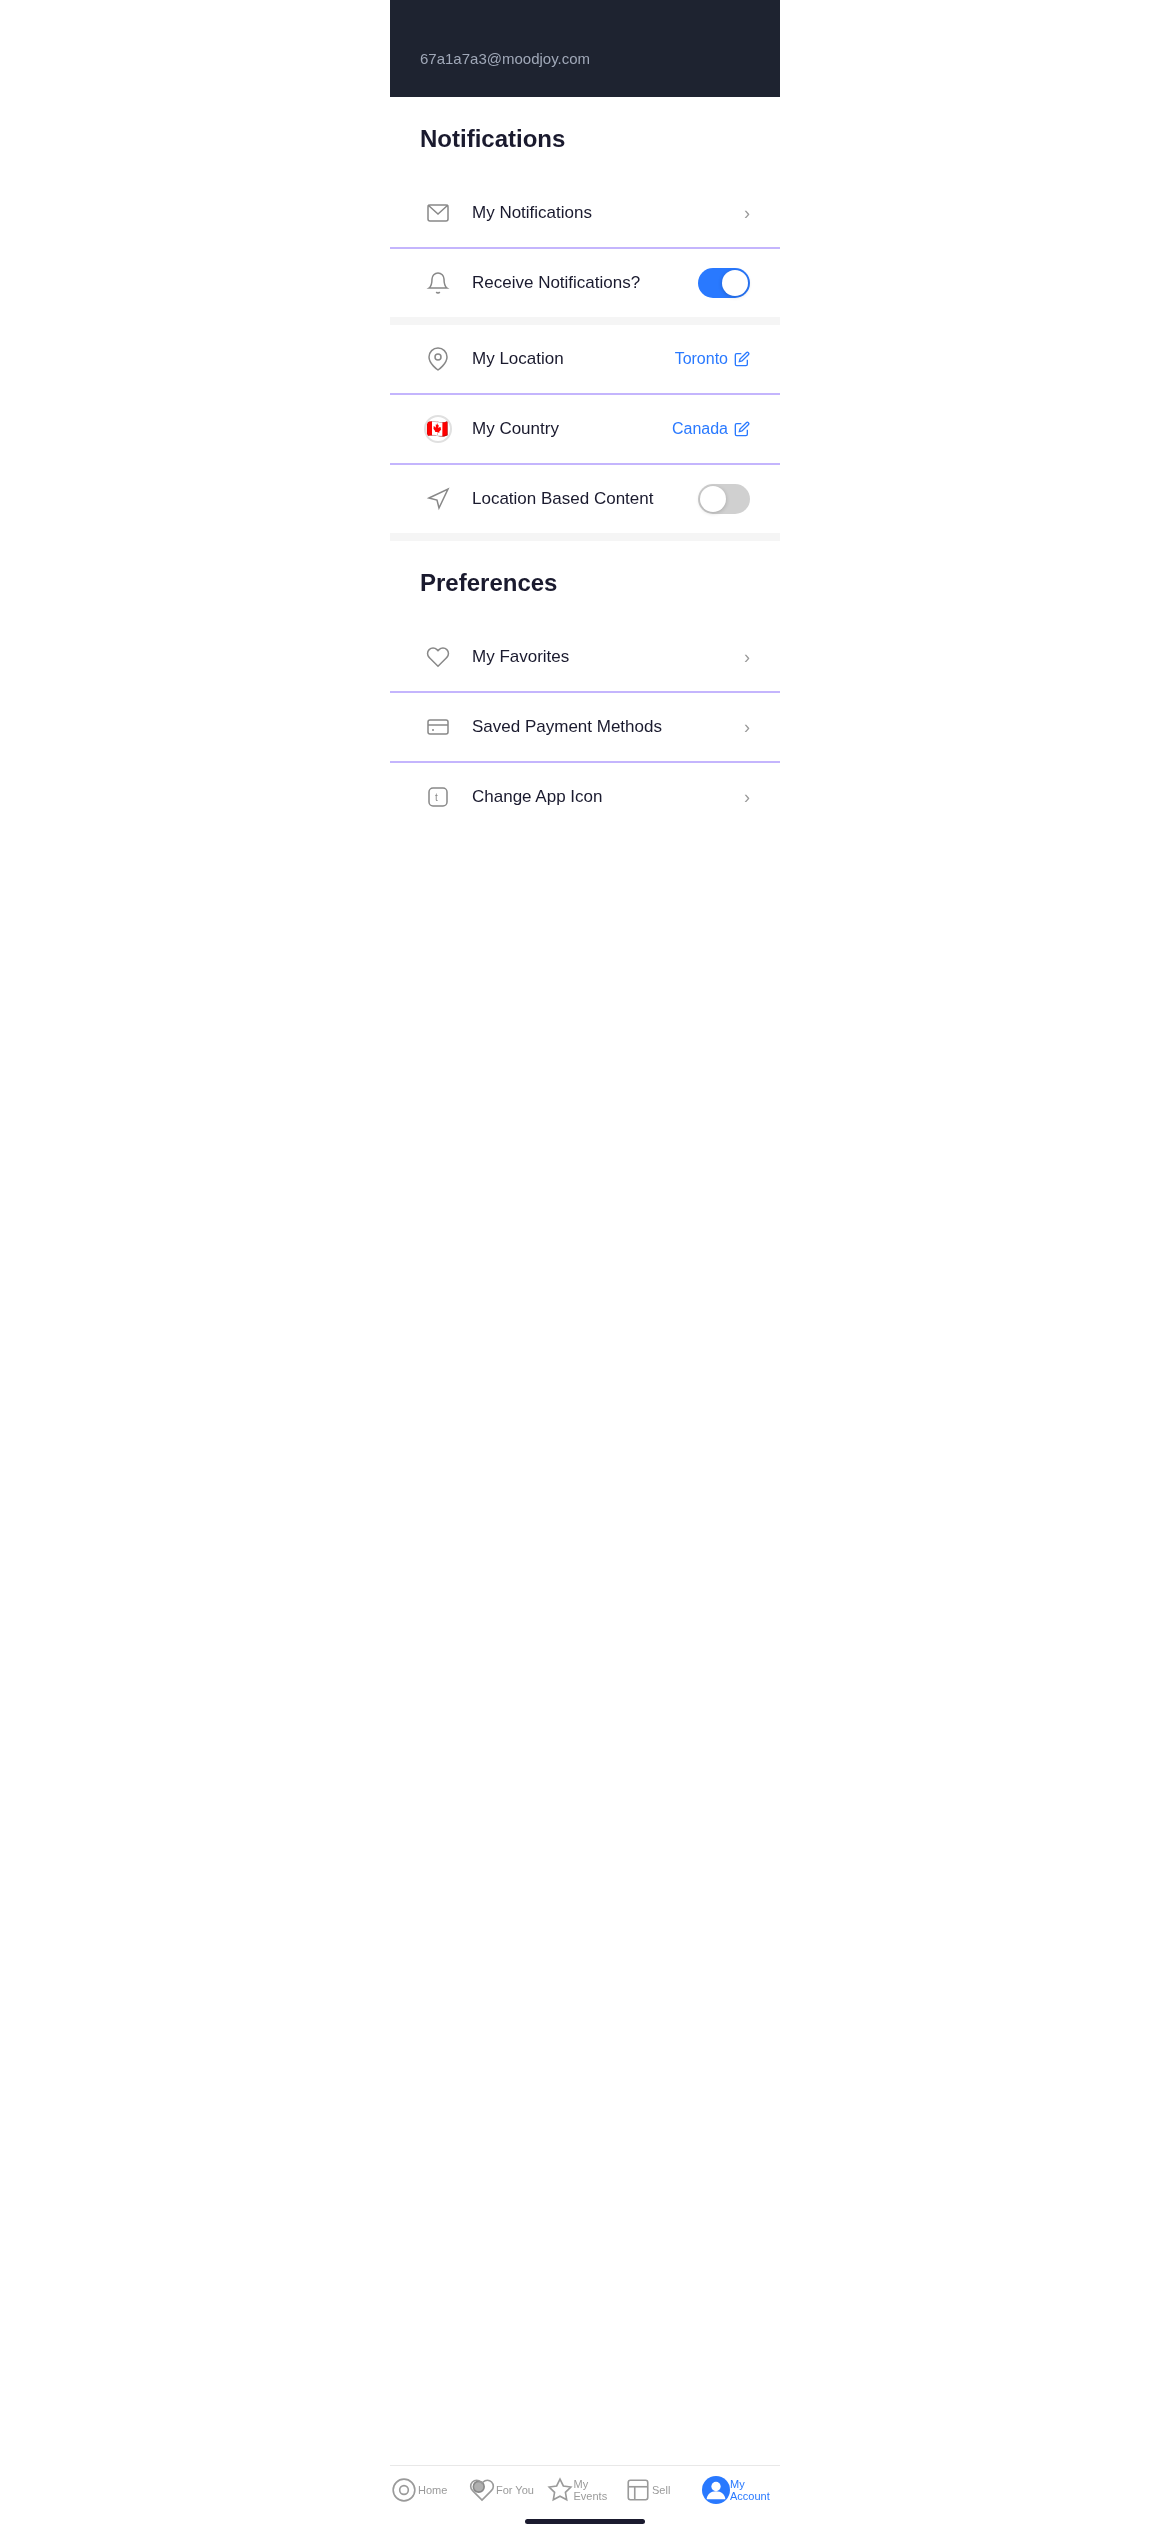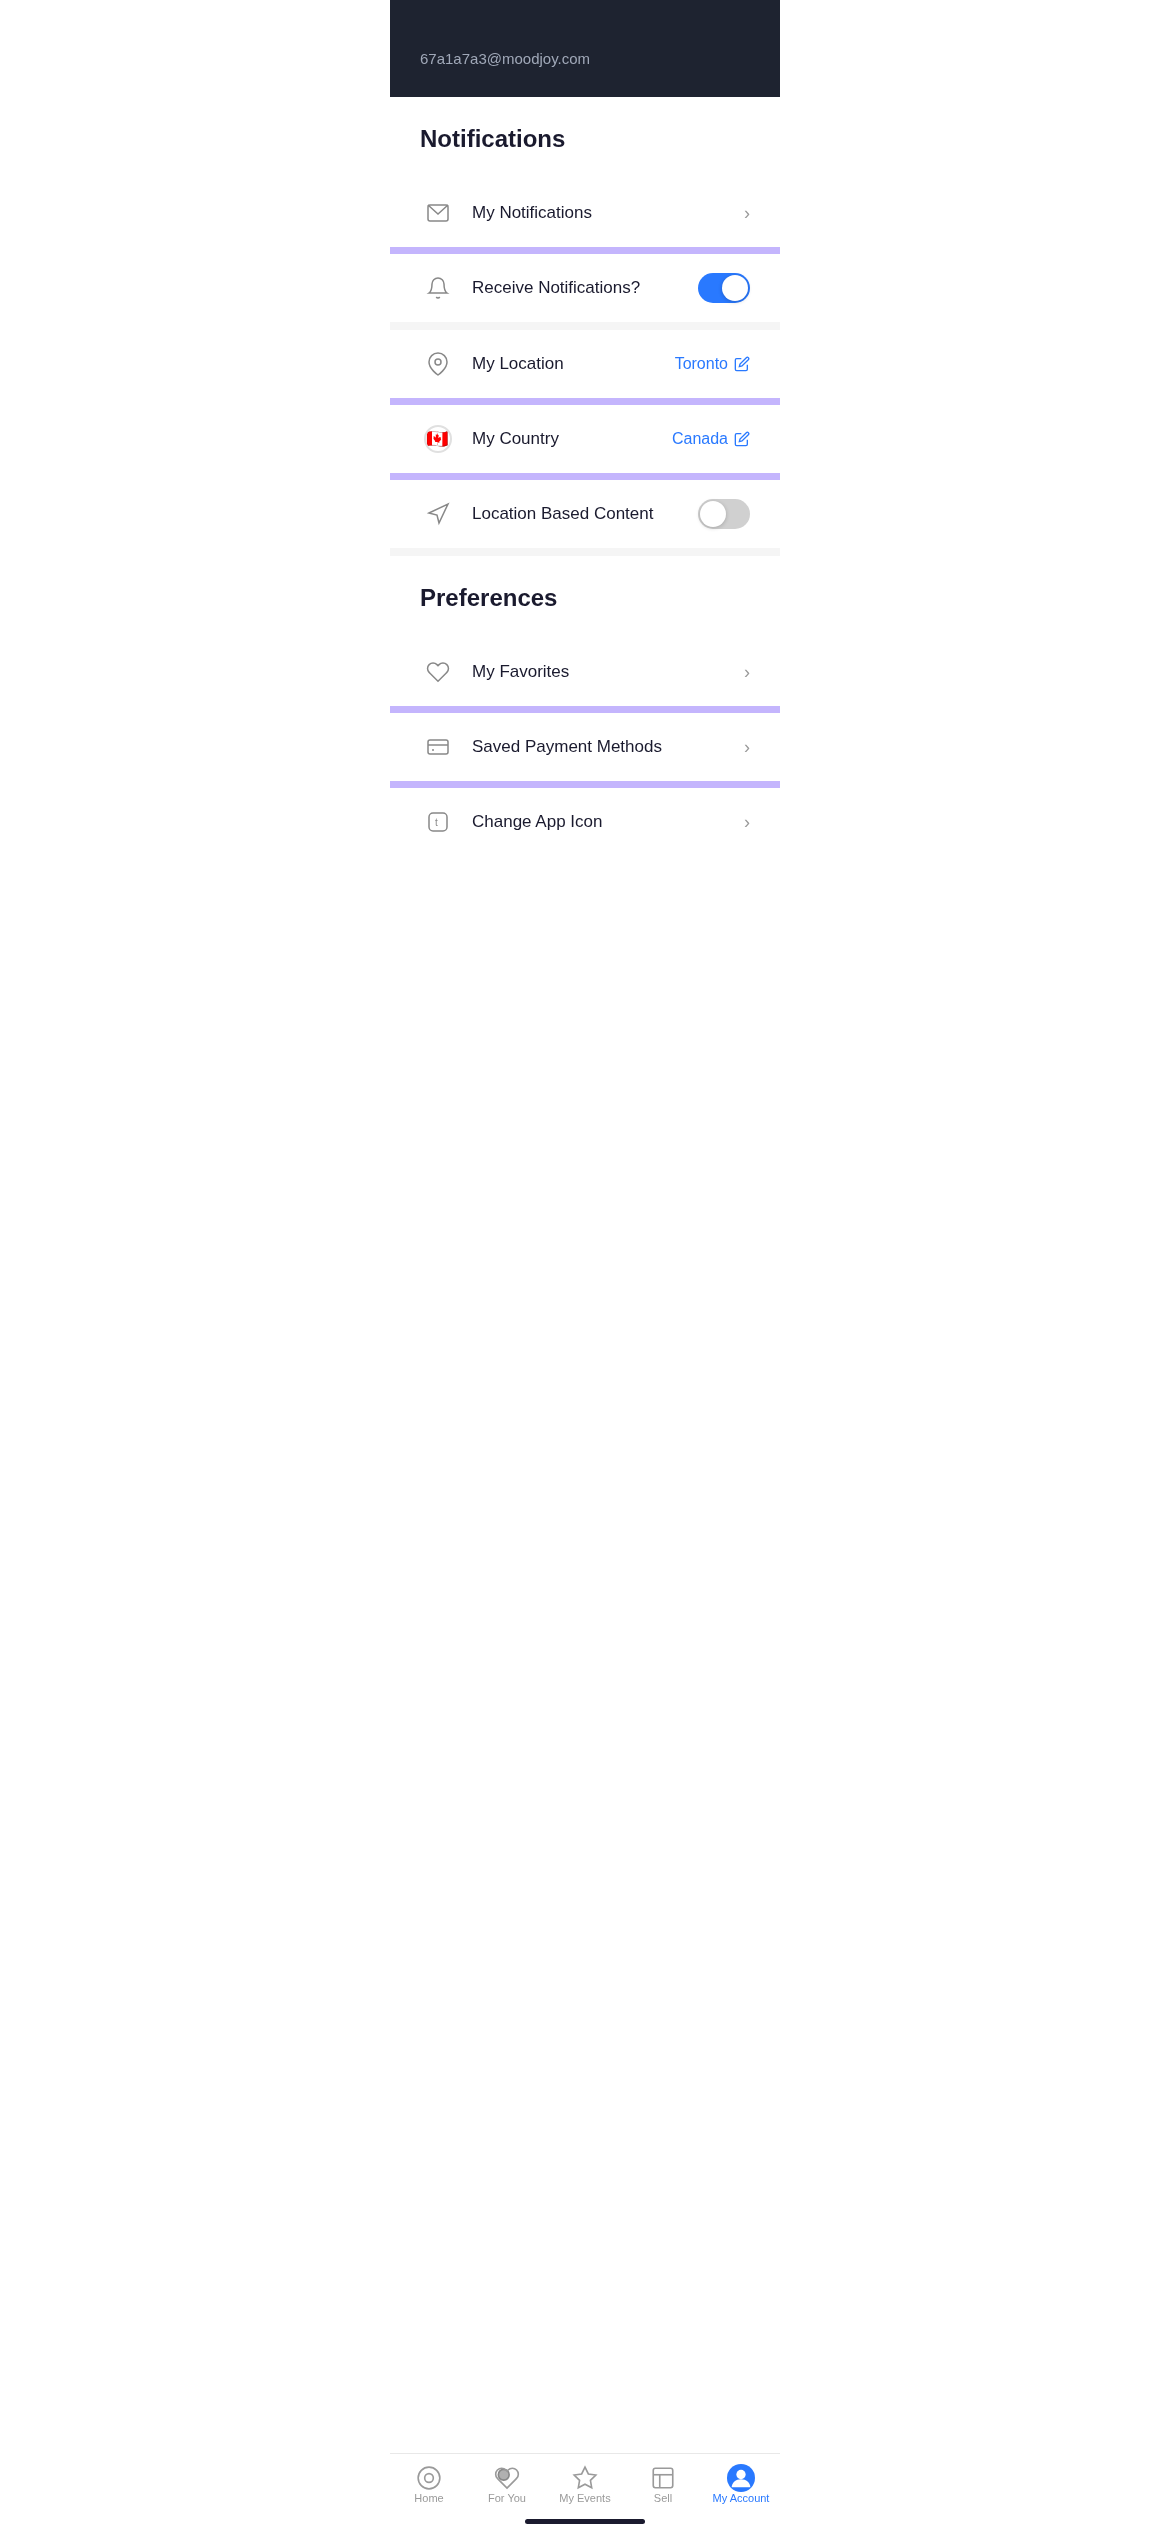--- a/index.html
+++ b/index.html
@@ -52,21 +52,21 @@
 
     
     .settings-list {
       background: #fff;
     }
 
     .settings-row {
       display: flex;
       align-items: center;
       padding: 16px 30px;
-      border-bottom: 7px solid #c4b5fd;
+      border-bottom: 2px solid #c4b5fd;
       cursor: pointer;
     }
 
     .settings-row:last-child {
       border-bottom: none;
     }
 
     .row-icon {
       width: 36px;
       height: 36px;
@@ -164,21 +164,20 @@
       background: #ffffff;
       border-top: 1px solid #e8e8e8;
       display: flex;
       align-items: center;
       justify-content: space-around;
       padding: 10px 0 28px 0;
     }
 
     .nav-item {
       display: flex;
-      flex-direction: column;
       align-items: center;
       cursor: pointer;
       flex: 1;
     }
 
     .nav-icon {
       width: 28px;
       height: 28px;
       display: flex;
       align-items: center;

